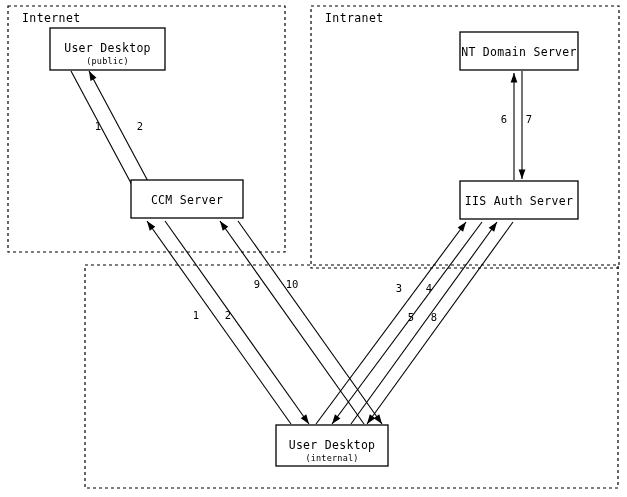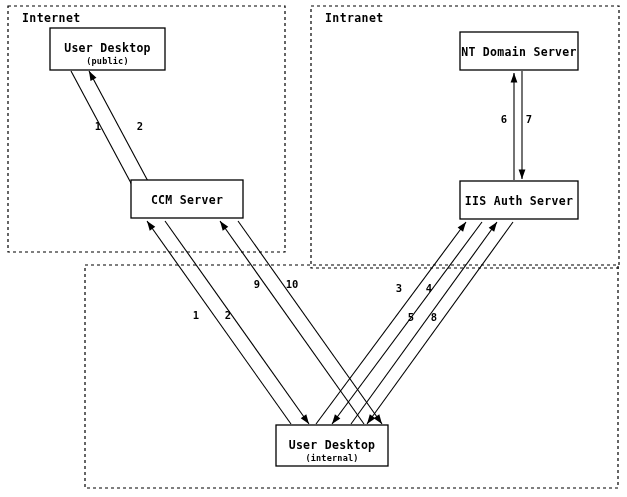--- a/index.html
+++ b/index.html
@@ -9,21 +9,20 @@
   }
   body {
     font-family: "DejaVu Sans Mono", monospace;
   }
   #diagram-root {
     position: relative;
     width: 627px;
     height: 497px;
     background: #ffffff;
     overflow: hidden;
-    font-weight: bold;
   }
   svg#net-svg {
     display: block;
     width: 627px;
     height: 497px;
   }
   .zone-box {
     fill: none;
     stroke: #000000;
     stroke-width: 1.2;

